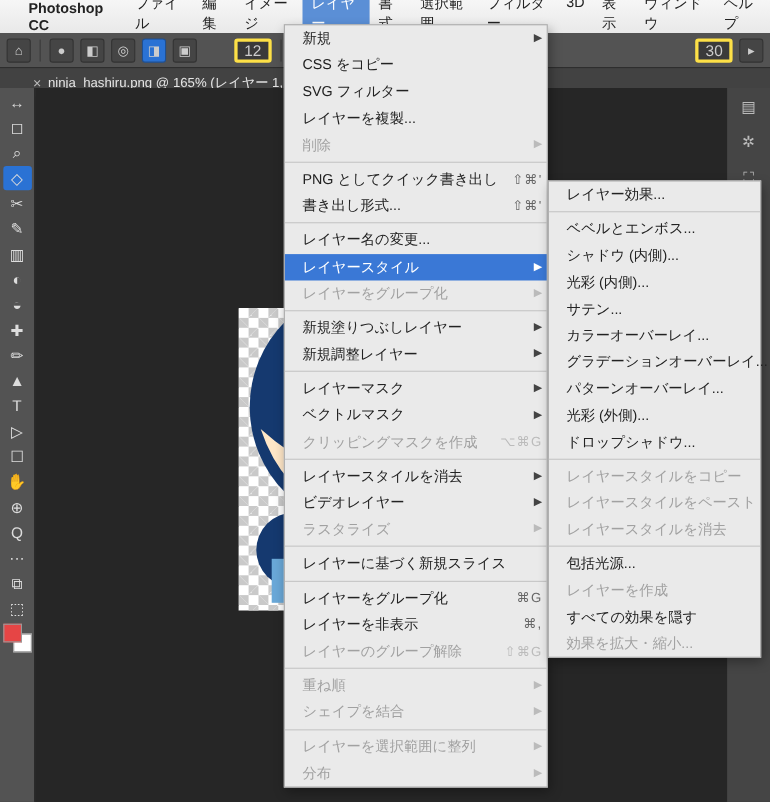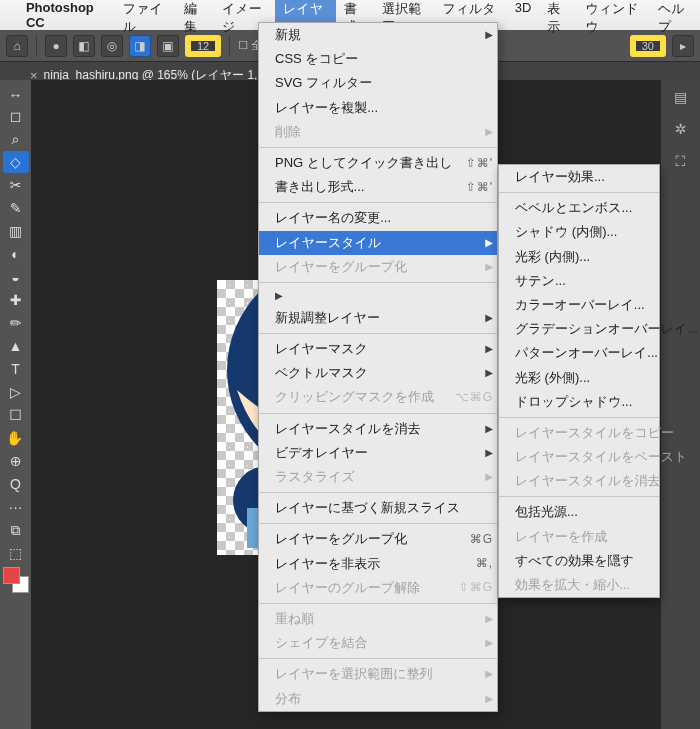--- a/index.html
+++ b/index.html
@@ -1,29 +1,29 @@
 <!DOCTYPE html>
 <html><head>
   <meta charset="utf-8">
   <style>
     * { margin: 0; padding: 0; box-sizing: border-box; font-family: -apple-system, "Helvetica Neue", Arial, sans-serif; }
     body { width: 700px; height: 729px; background: #323232; overflow: hidden; position: relative; user-select: none; }
     
     
-    .mac-menubar { height: 30px; background: linear-gradient(#f6f6f6,#e9e9e9); display: flex; align-items: flex-start; font-size: 13px; color: #222; }
+    .mac-menubar { height: 30px; background: linear-gradient(#f6f6f6,#e9e9e9); display: flex; align-items: flex-end; font-size: 13px; color: #222; }
     .mac-apple { width: 20px; text-align: center; font-size: 14px; }
     .mac-app { font-weight: 600; padding: 0 8px; }
     .mac-item { padding: 0 8px; cursor: default; }
     .mac-item.open { background: #5b8fd6; color: #fff; }
     
     
     .app-bar { height: 32px; background: #535353; border-bottom: 1px solid #2b2b2b; display: flex; align-items: center; padding: 0 6px; gap: 6px; }
     .ab-btn { width: 22px; height: 22px; background: #454545; border: 1px solid #333; border-radius: 3px; display: flex; align-items: center; justify-content: center; color: #ccc; font-size: 12px; }
     .ab-btn.hl { background: #2a72d4; border-color: #1f4f90; }
-    .ab-field { height: 22px; background: #3a3a3a; border: 6px solid #fde047; border-radius: 3px; color: #ccc; font-size: 11px; padding: 0 6px; display: flex; align-items: center; }
+    .ab-field { height: 22px; background: #3a3a3a; border: 3px solid #fde047; border-radius: 3px; color: #ccc; font-size: 14px; padding: 0 6px; display: flex; align-items: center; margin-left: 28px; }
     .ab-sep { width: 1px; height: 20px; background: #3a3a3a; margin: 0 2px; }
     
     
     .tabbar { height: 26px; background: #424242; display: flex; align-items: center; padding-left: 30px; font-size: 12px;}
     .tab { color: #e6e6e6; display: flex; align-items: center; gap: 6px; }
     .tab-close { font-size: 13px; color: #bbb; }
     
     
     .workspace { position: absolute; top: 80px; left: 0; right: 0; bottom: 0; }
     
@@ -50,21 +50,21 @@
     }
     .ninja { position:absolute; left:-10px; top:-10px; }
     
     
     .rightdock { position: absolute; right: 0; top: 0; width: 40px; bottom: 0; background: #454545; border-left: 1px solid #262626; display:flex; flex-direction:column; align-items:center; padding-top:6px; gap:10px;}
     .dock-ic { width:26px; height:22px; display:flex; align-items:center; justify-content:center; color:#bbb; font-size:14px;}
     
     
     .menu { position: absolute; background: #eaeaea; border: 1px solid #aaa; font-size: 13px; color: #222; box-shadow: 2px 4px 10px rgba(0,0,0,.35); }
     .menu-layer { left: 258px; top: 22px; width: 240px; }
-    .menu-style { left: 498px; top: 164px; width: 162px; }
+    .menu-style { left: 498px; top: 164px; width: 194px; }
     .mi { display: flex; align-items: center; justify-content: space-between; padding: 3px 4px 3px 16px; line-height: 1.4; white-space: nowrap;}
     .mi.dis { color: #a1a1a1; text-align: center; }
     .mi.hl { background: #3a78d6; color: #fff; }
     .mi .arrow { font-size: 10px; color: #444; }
     .mi.hl .arrow { color:#fff;}
     .mi.dis .arrow { color:#bbb;}
     .sep { height: 1px; background: #c5c5c5; margin: 3px 0; }
     .sc { color: #666; font-size:12px; letter-spacing:1px;}
     .mi.dis .sc { color:#bbb;}
     
@@ -202,20 +202,21 @@
     <div class="mi hl">
       <span>レイヤースタイル</span>
       <span class="arrow">▶</span>
     </div>
     <div class="mi dis">
       <span>レイヤーをグループ化</span>
       <span class="arrow">▶</span>
     </div>
     <div class="sep"></div>
     <div class="mi">
+      <span>新規塗りつぶしレイヤー</span>
       <span class="arrow">▶</span>
     </div>
     <div class="mi">
       <span>新規調整レイヤー</span>
       <span class="arrow">▶</span>
     </div>
     <div class="sep"></div>
     <div class="mi">
       <span>レイヤーマスク</span>
       <span class="arrow">▶</span>

